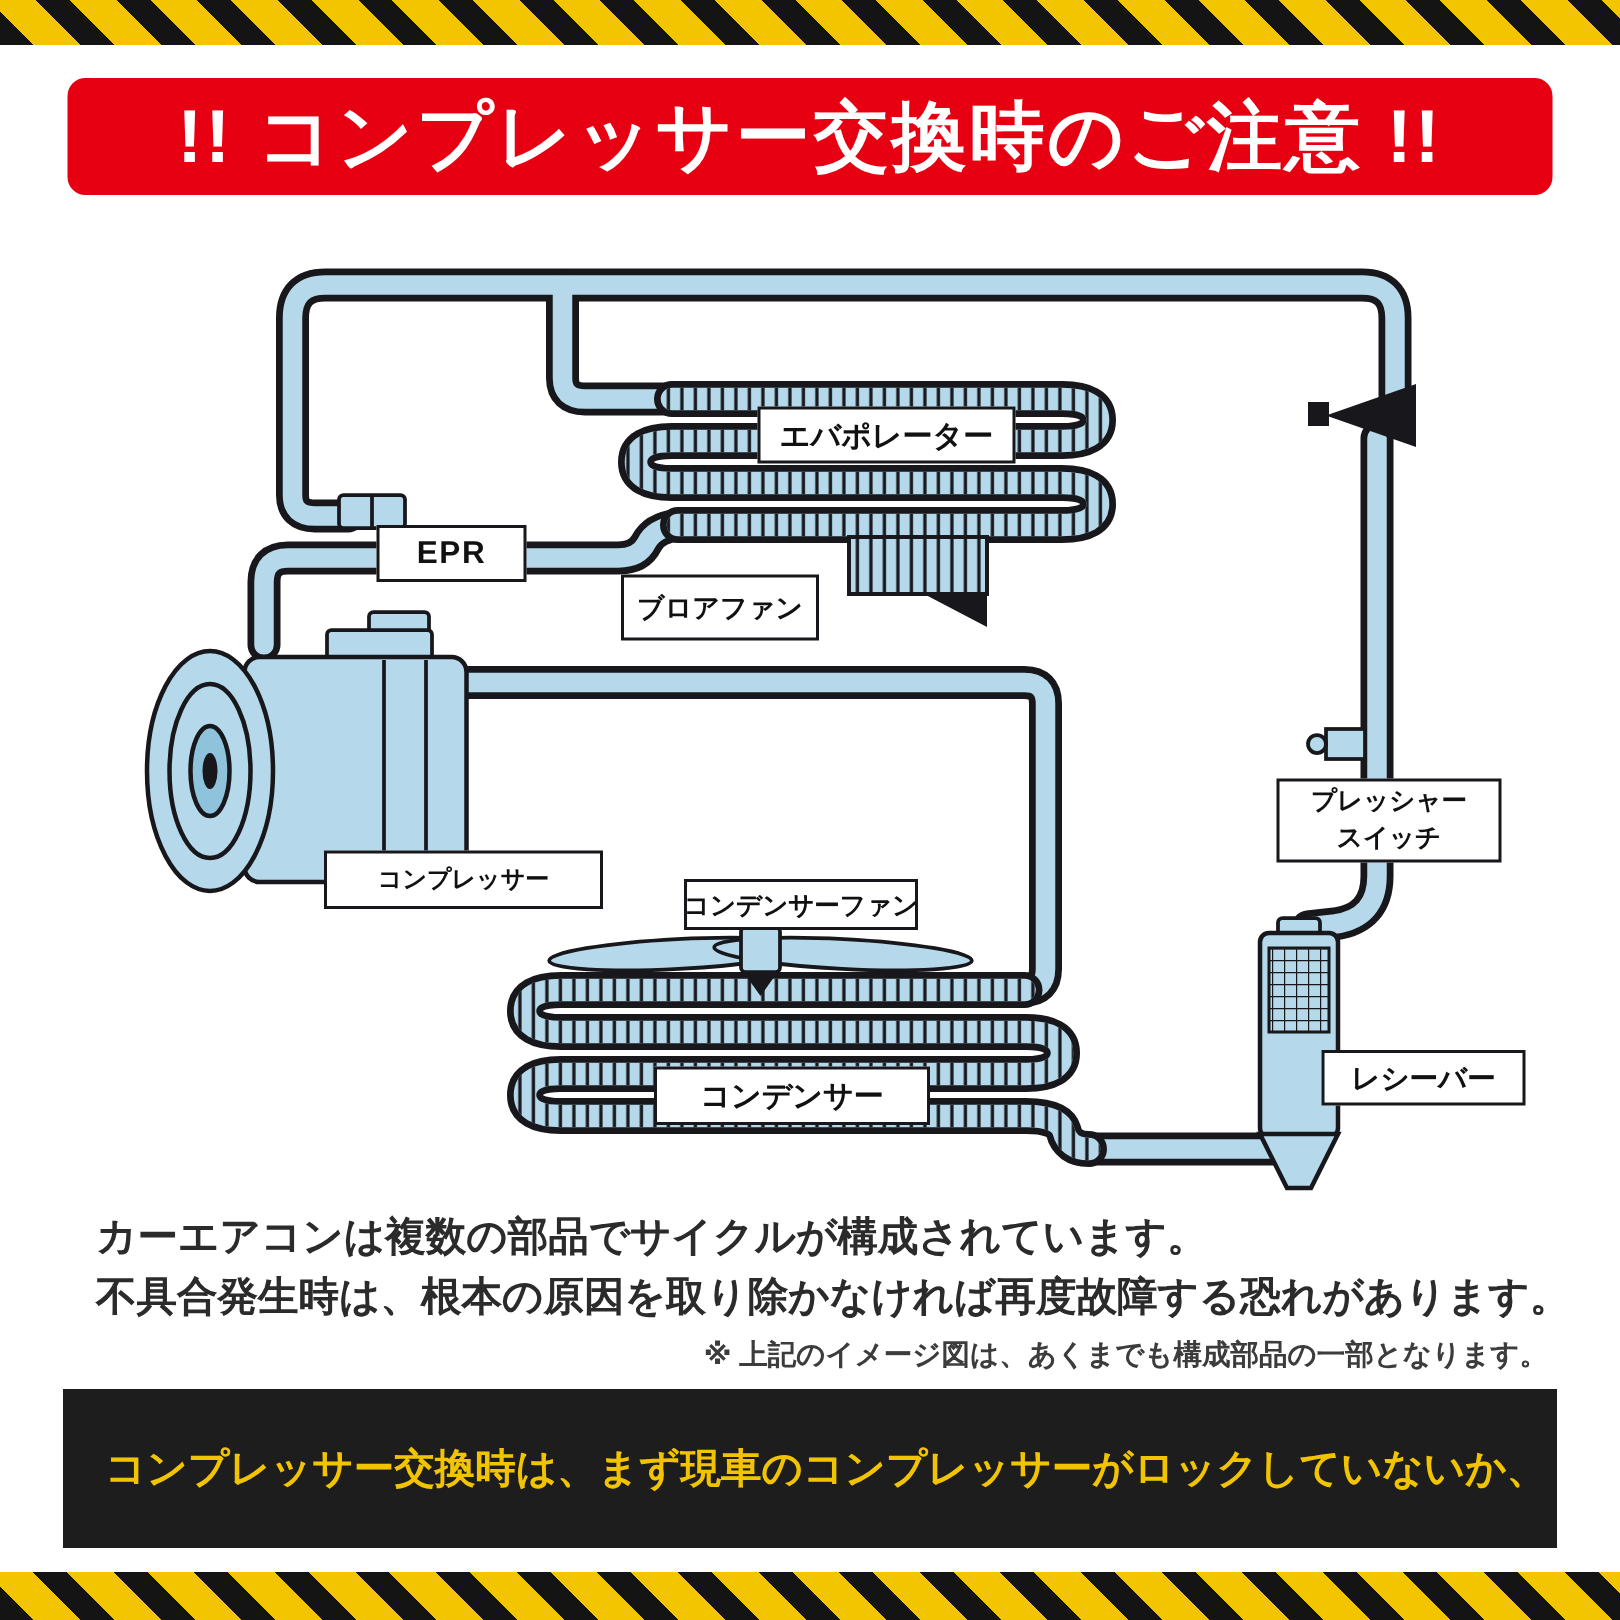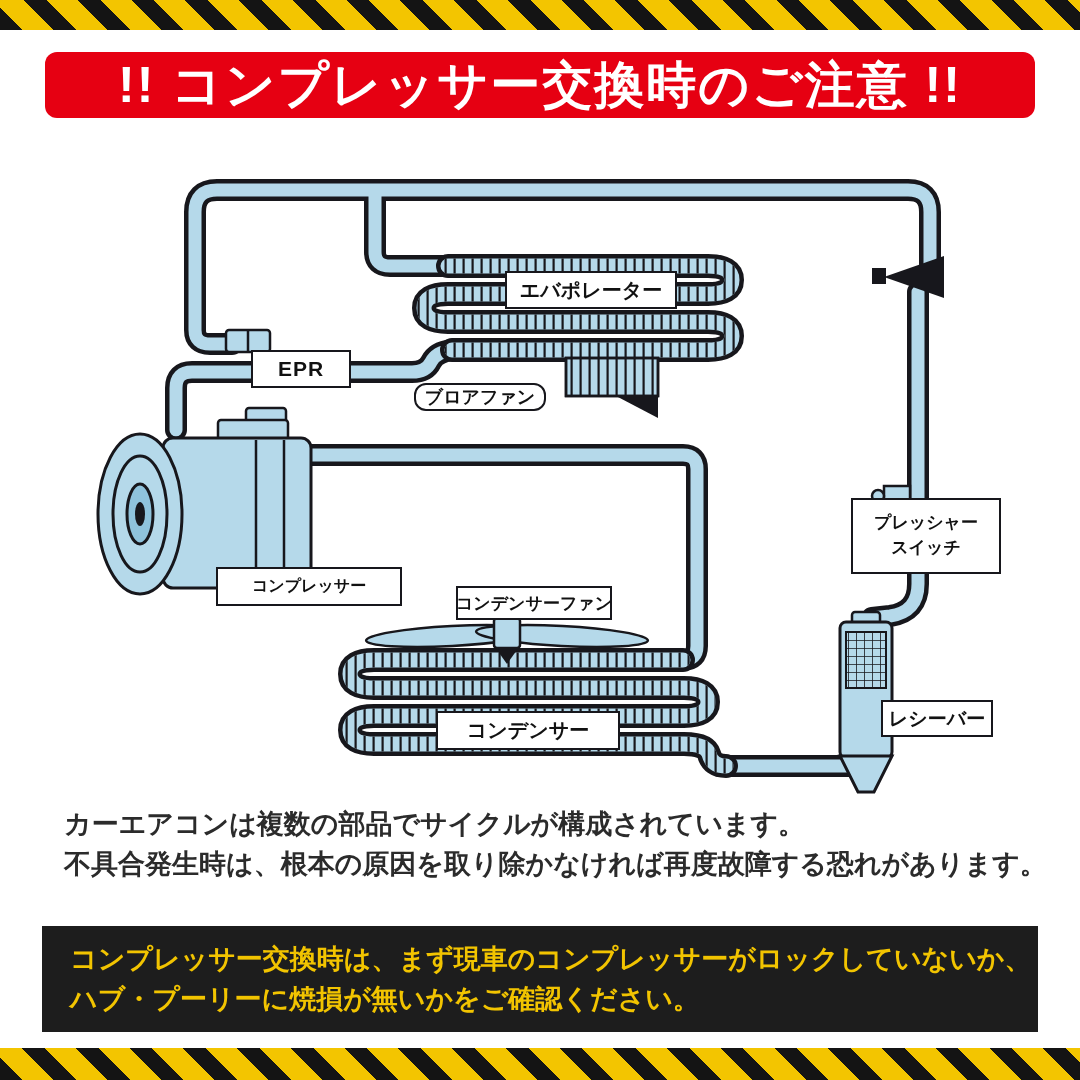--- a/index.html
+++ b/index.html
@@ -9,21 +9,21 @@
     --text:#2b2b2b; --note:#3c3c3c;
     --warn-bg:#1d1d1d; --warn-fg:#f2c400; --label-bg:#ffffff;
   }
   html,body{margin:0;padding:0;background:#fff;}
   .page{position:relative;width:1080px;height:1080px;background:#fff;overflow:hidden;
         font-family:"Liberation Sans","DejaVu Sans",sans-serif;}
   .hazard{position:absolute;left:0;width:1080px;
         background:repeating-linear-gradient(45deg,var(--hazard-black) 0 16px,var(--hazard-yellow) 16px 38px);}
   .hazard.top{top:0;height:30px;}
   .hazard.bottom{top:1048px;height:32px;}
-  .banner{position:absolute;left:45px;top:52px;width:990px;height:66px;background:var(--banner-bg);
+  .banner{position:absolute;left:45px;top:52px;width:990px;height:78px;background:var(--banner-bg);
         border-radius:12px;display:flex;align-items:center;justify-content:center;
         color:var(--banner-fg);font-size:50px;font-weight:800;letter-spacing:2px;white-space:nowrap;}
   .diagram-svg{position:absolute;left:0;top:0;z-index:1;}
   .lbl{position:absolute;z-index:3;background:var(--label-bg);border:2.5px solid var(--outline);
         display:flex;align-items:center;justify-content:center;text-align:center;
         font-weight:700;color:#111;box-sizing:border-box;white-space:nowrap;}
   .lbl.two-line{flex-direction:column;line-height:1.45;}
   .pipes-outline path{fill:none;stroke:var(--outline);stroke-width:22;stroke-linecap:round;stroke-linejoin:round;}
   .pipes-fill path{fill:none;stroke:var(--pipe);stroke-width:13;stroke-linecap:round;stroke-linejoin:round;}
   .coil-outline path{fill:none;stroke:var(--outline);stroke-width:24;stroke-linecap:round;stroke-linejoin:round;}
@@ -141,48 +141,48 @@
   </svg>
 
   <div class="lbl" style="left:505px;top:271px;width:172px;height:38px;font-size:20px;">
       <span>エバポレーター</span>
     </div>
 
   <div class="lbl" style="left:251px;top:350px;width:100px;height:38px;font-size:21px;letter-spacing:1px;">
       <span>EPR</span>
     </div>
 
-  <div class="lbl" style="left:414px;top:383px;width:132px;height:28px;font-size:18px;border-radius:12px;">
+  <div class="lbl" style="left:414px;top:383px;width:132px;height:44px;font-size:18px;">
       <span>ブロアファン</span>
     </div>
 
   <div class="lbl" style="left:216px;top:519px;width:186px;height:39px;font-size:16px;margin-top:48px;">
       <span>コンプレッサー</span>
     </div>
 
   <div class="lbl" style="left:456px;top:586px;width:156px;height:34px;font-size:17px;">
       <span>コンデンサーファン</span>
     </div>
 
   <div class="lbl" style="left:436px;top:711px;width:184px;height:39px;font-size:20px;">
       <span>コンデンサー</span>
     </div>
 
-  <div class="lbl two-line" style="left:851px;top:498px;width:150px;height:76px;font-size:17px;">
+  <div class="lbl two-line" style="left:851px;top:519px;width:150px;height:56px;font-size:17px;">
     <span>プレッシャー</span>
     <span>スイッチ</span>
   </div>
 
-  <div class="lbl" style="left:881px;top:700px;width:112px;height:37px;font-size:19px;">
+  <div class="lbl" style="left:881px;top:700px;width:136px;height:37px;font-size:19px;">
       <span>レシーバー</span>
     </div>
 
   <div class="body-line" style="top:806px;font-family:Liberation Mono, monospace;">カーエアコンは複数の部品でサイクルが構成されています。</div>
   <div class="body-line" style="top:846px;">不具合発生時は、根本の原因を取り除かなければ再度故障する恐れがあります。</div>
+  <div class="note-line">※ 上記のイメージ図は、あくまでも構成部品の一部となります。</div>
 
   <div class="warn-box">
     <div>コンプレッサー交換時は、まず現車のコンプレッサーがロックしていないか、</div>
-    <div>ハブ・プーリーに焼損が無いかをご確認ください。</div>
   </div>
 
   <div class="hazard bottom"></div>
 
 </div>
 
 </body></html>

